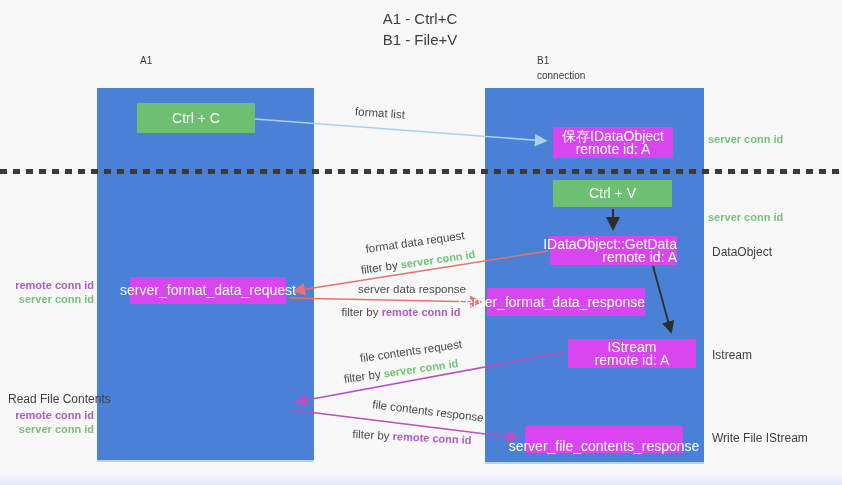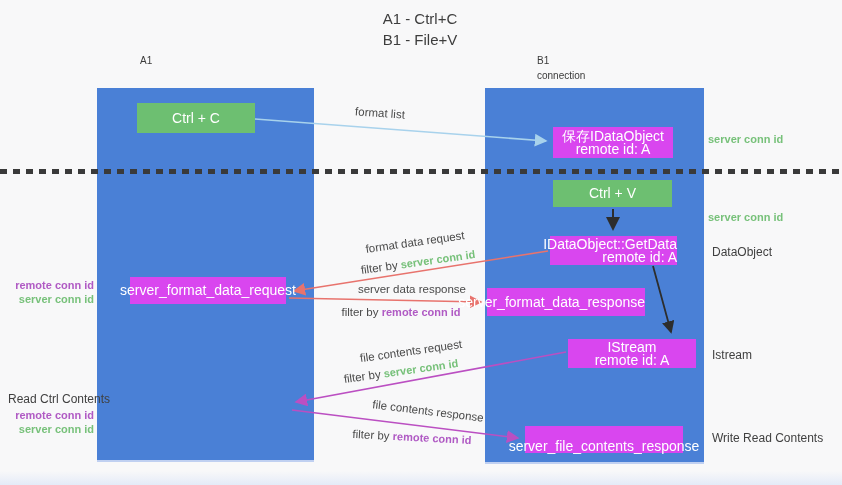--- a/index.html
+++ b/index.html
@@ -137,25 +137,25 @@
 
 
   <div class="box box-orange" style="left:525px;top:426px;width:158px;height:27px;justify-content:flex-end;">
     <span>server_file_contents_response</span>
   </div>
 
   <div class="side-label green-bold" style="left:708px;top:133px;">server conn id</div>
   <div class="side-label green-bold" style="left:708px;top:211px;">server conn id</div>
   <div class="side-label dark-label" style="left:712px;top:245px;">DataObject</div>
   <div class="side-label dark-label" style="left:712px;top:348px;">Istream</div>
-  <div class="side-label dark-label" style="left:712px;top:431px;">Write Read Contents</div>
+  <div class="side-label dark-label" style="left:712px;top:431px;">Write File IStream</div>
 
   <div class="side-label purple-bold left-col" style="top:279px;">remote conn id</div>
   <div class="side-label green-bold left-col" style="top:293px;">server conn id</div>
-  <div class="side-label dark-label left-col" style="top:392px;">Read Ctrl Contents</div>
+  <div class="side-label dark-label left-col" style="top:392px;">Read File Contents</div>
   <div class="side-label purple-bold left-col" style="top:409px;">remote conn id</div>
   <div class="side-label green-bold left-col" style="top:423px;">server conn id</div>
 
   <div class="arrow-label" style="left:380px;top:113px;transform:translate(-50%,-50%) rotate(4deg);">format list</div>
 
   <div class="arrow-label" style="left:415px;top:242px;transform:translate(-50%,-50%) rotate(-8deg);">format data request</div>
   <div class="arrow-label" style="left:418px;top:262px;transform:translate(-50%,-50%) rotate(-8deg);"><span>filter by </span><span class="green-bold">server conn id</span></div>
 
   <div class="arrow-label" style="left:412px;top:289px;transform:translate(-50%,-50%);">server data response</div>
   <div class="arrow-label" style="left:401px;top:312px;transform:translate(-50%,-50%);"><span>filter by </span><span class="purple-bold">remote conn id</span></div>

